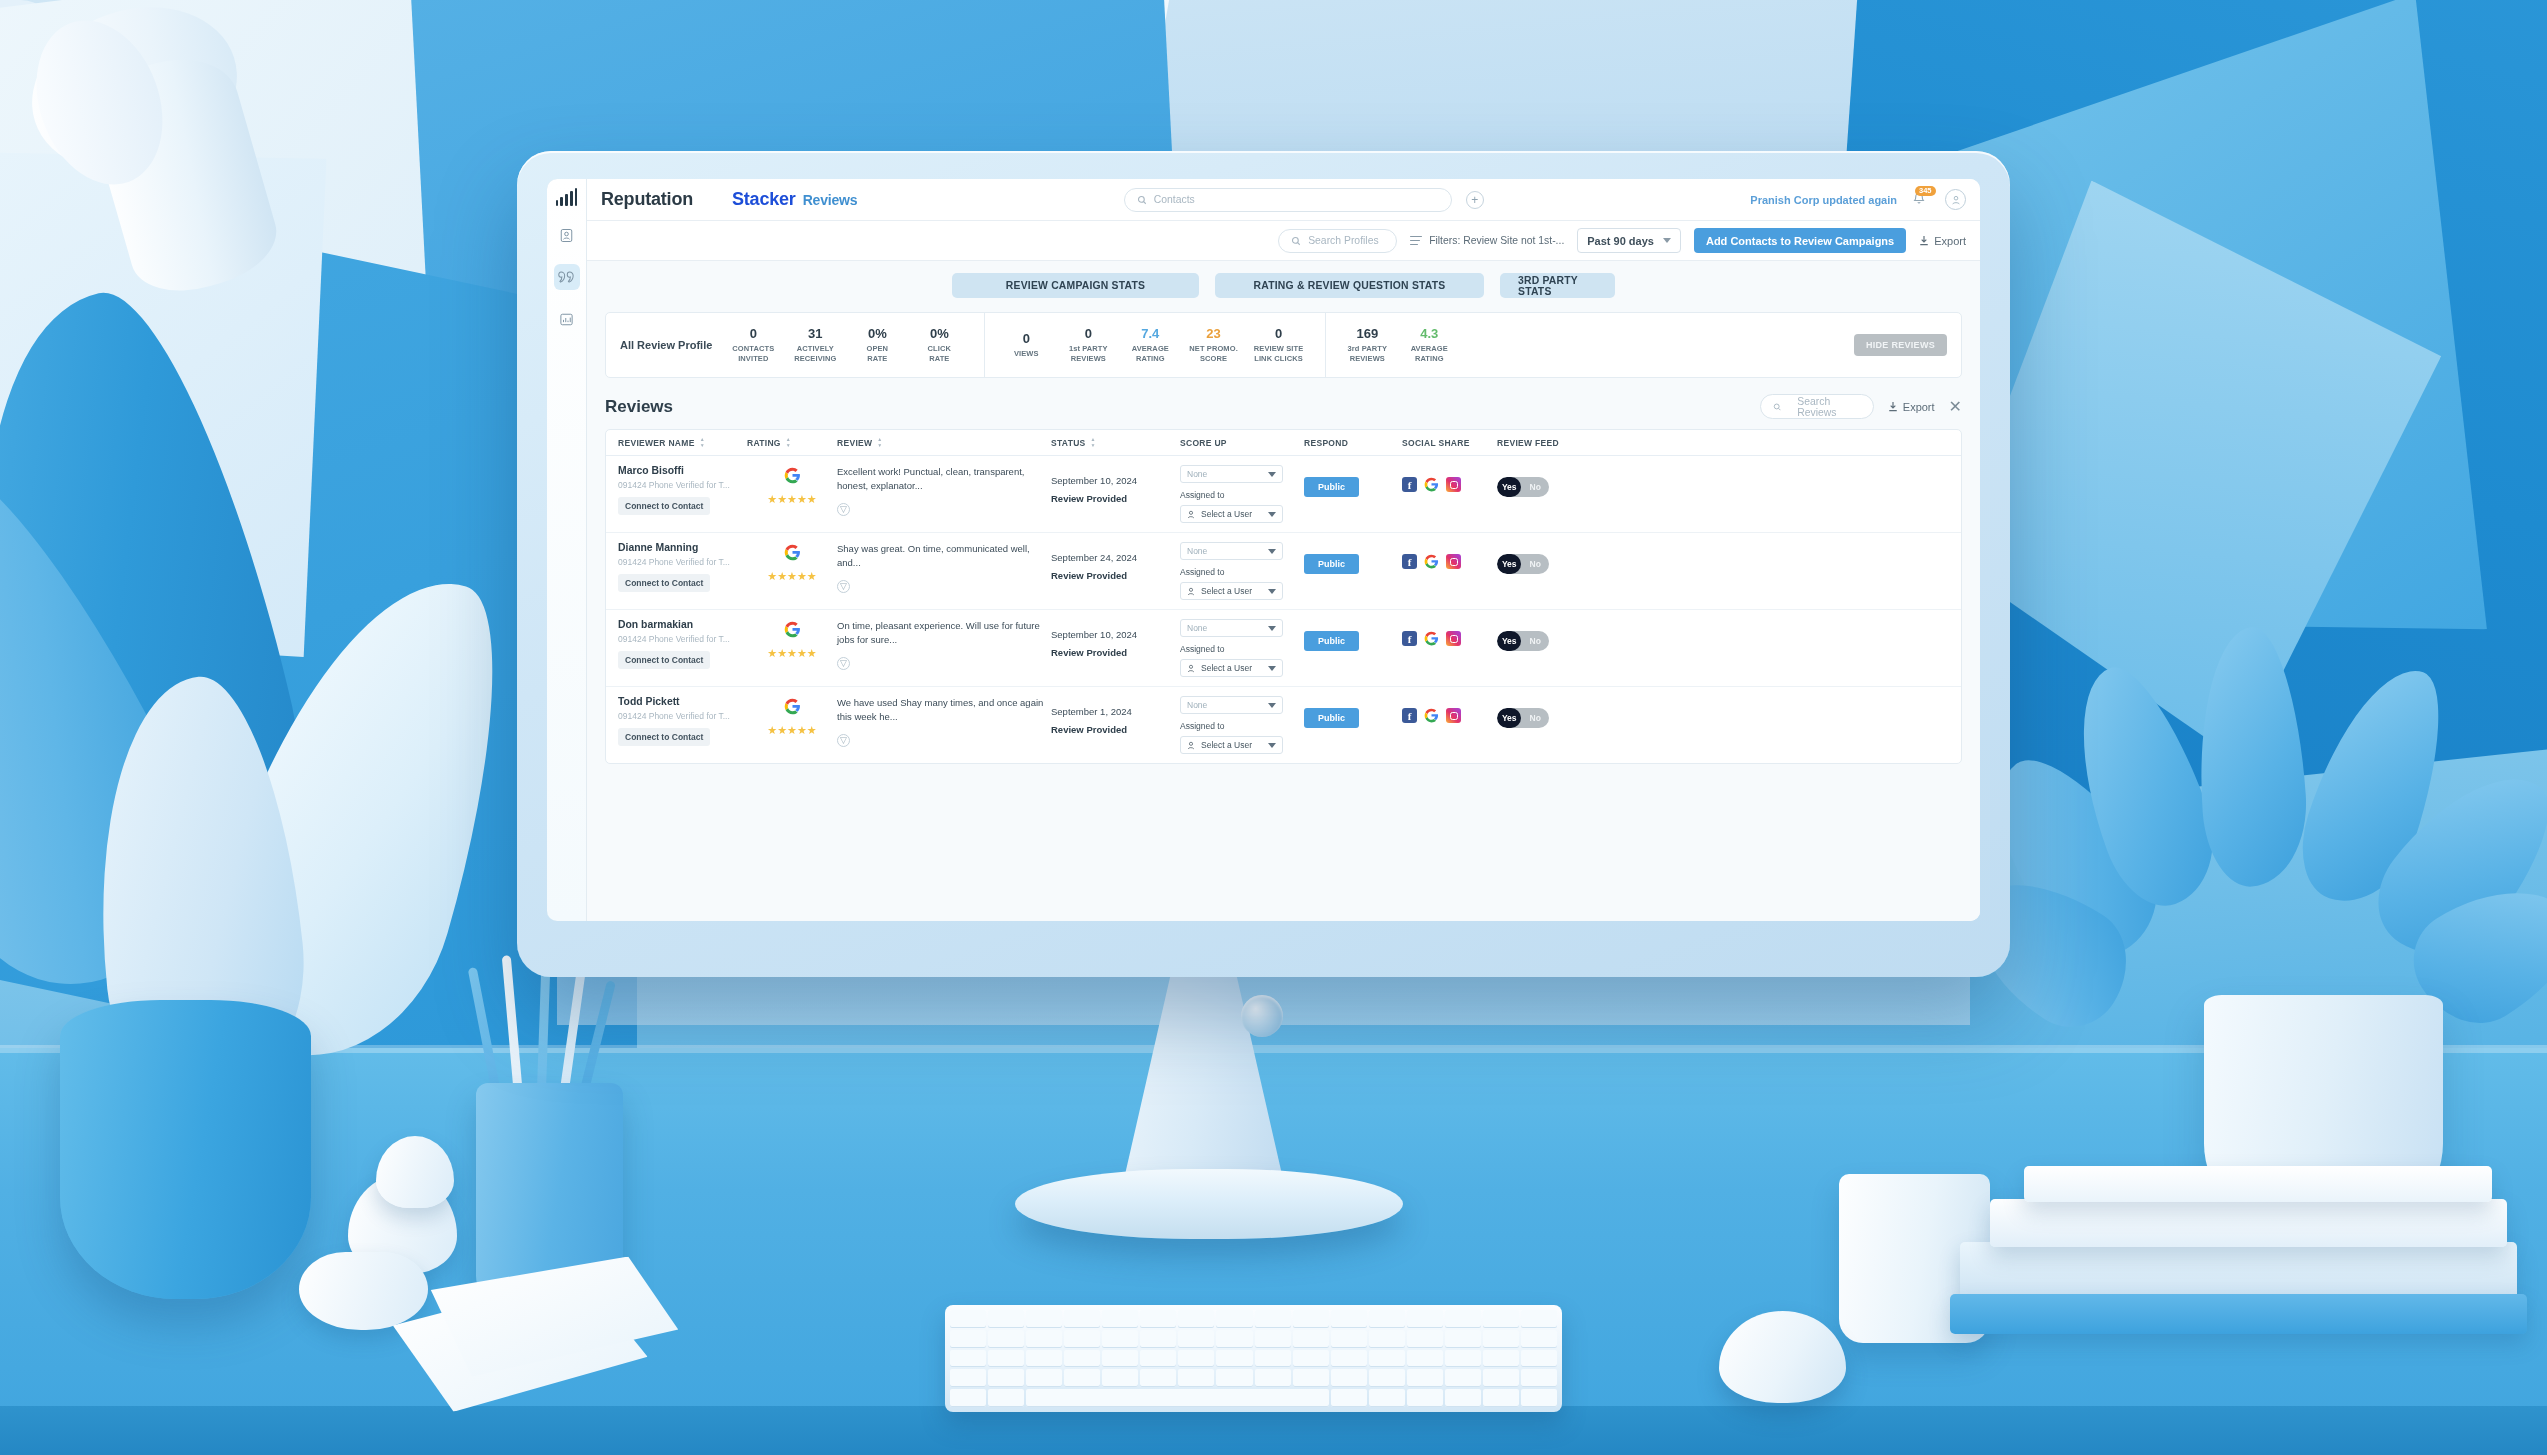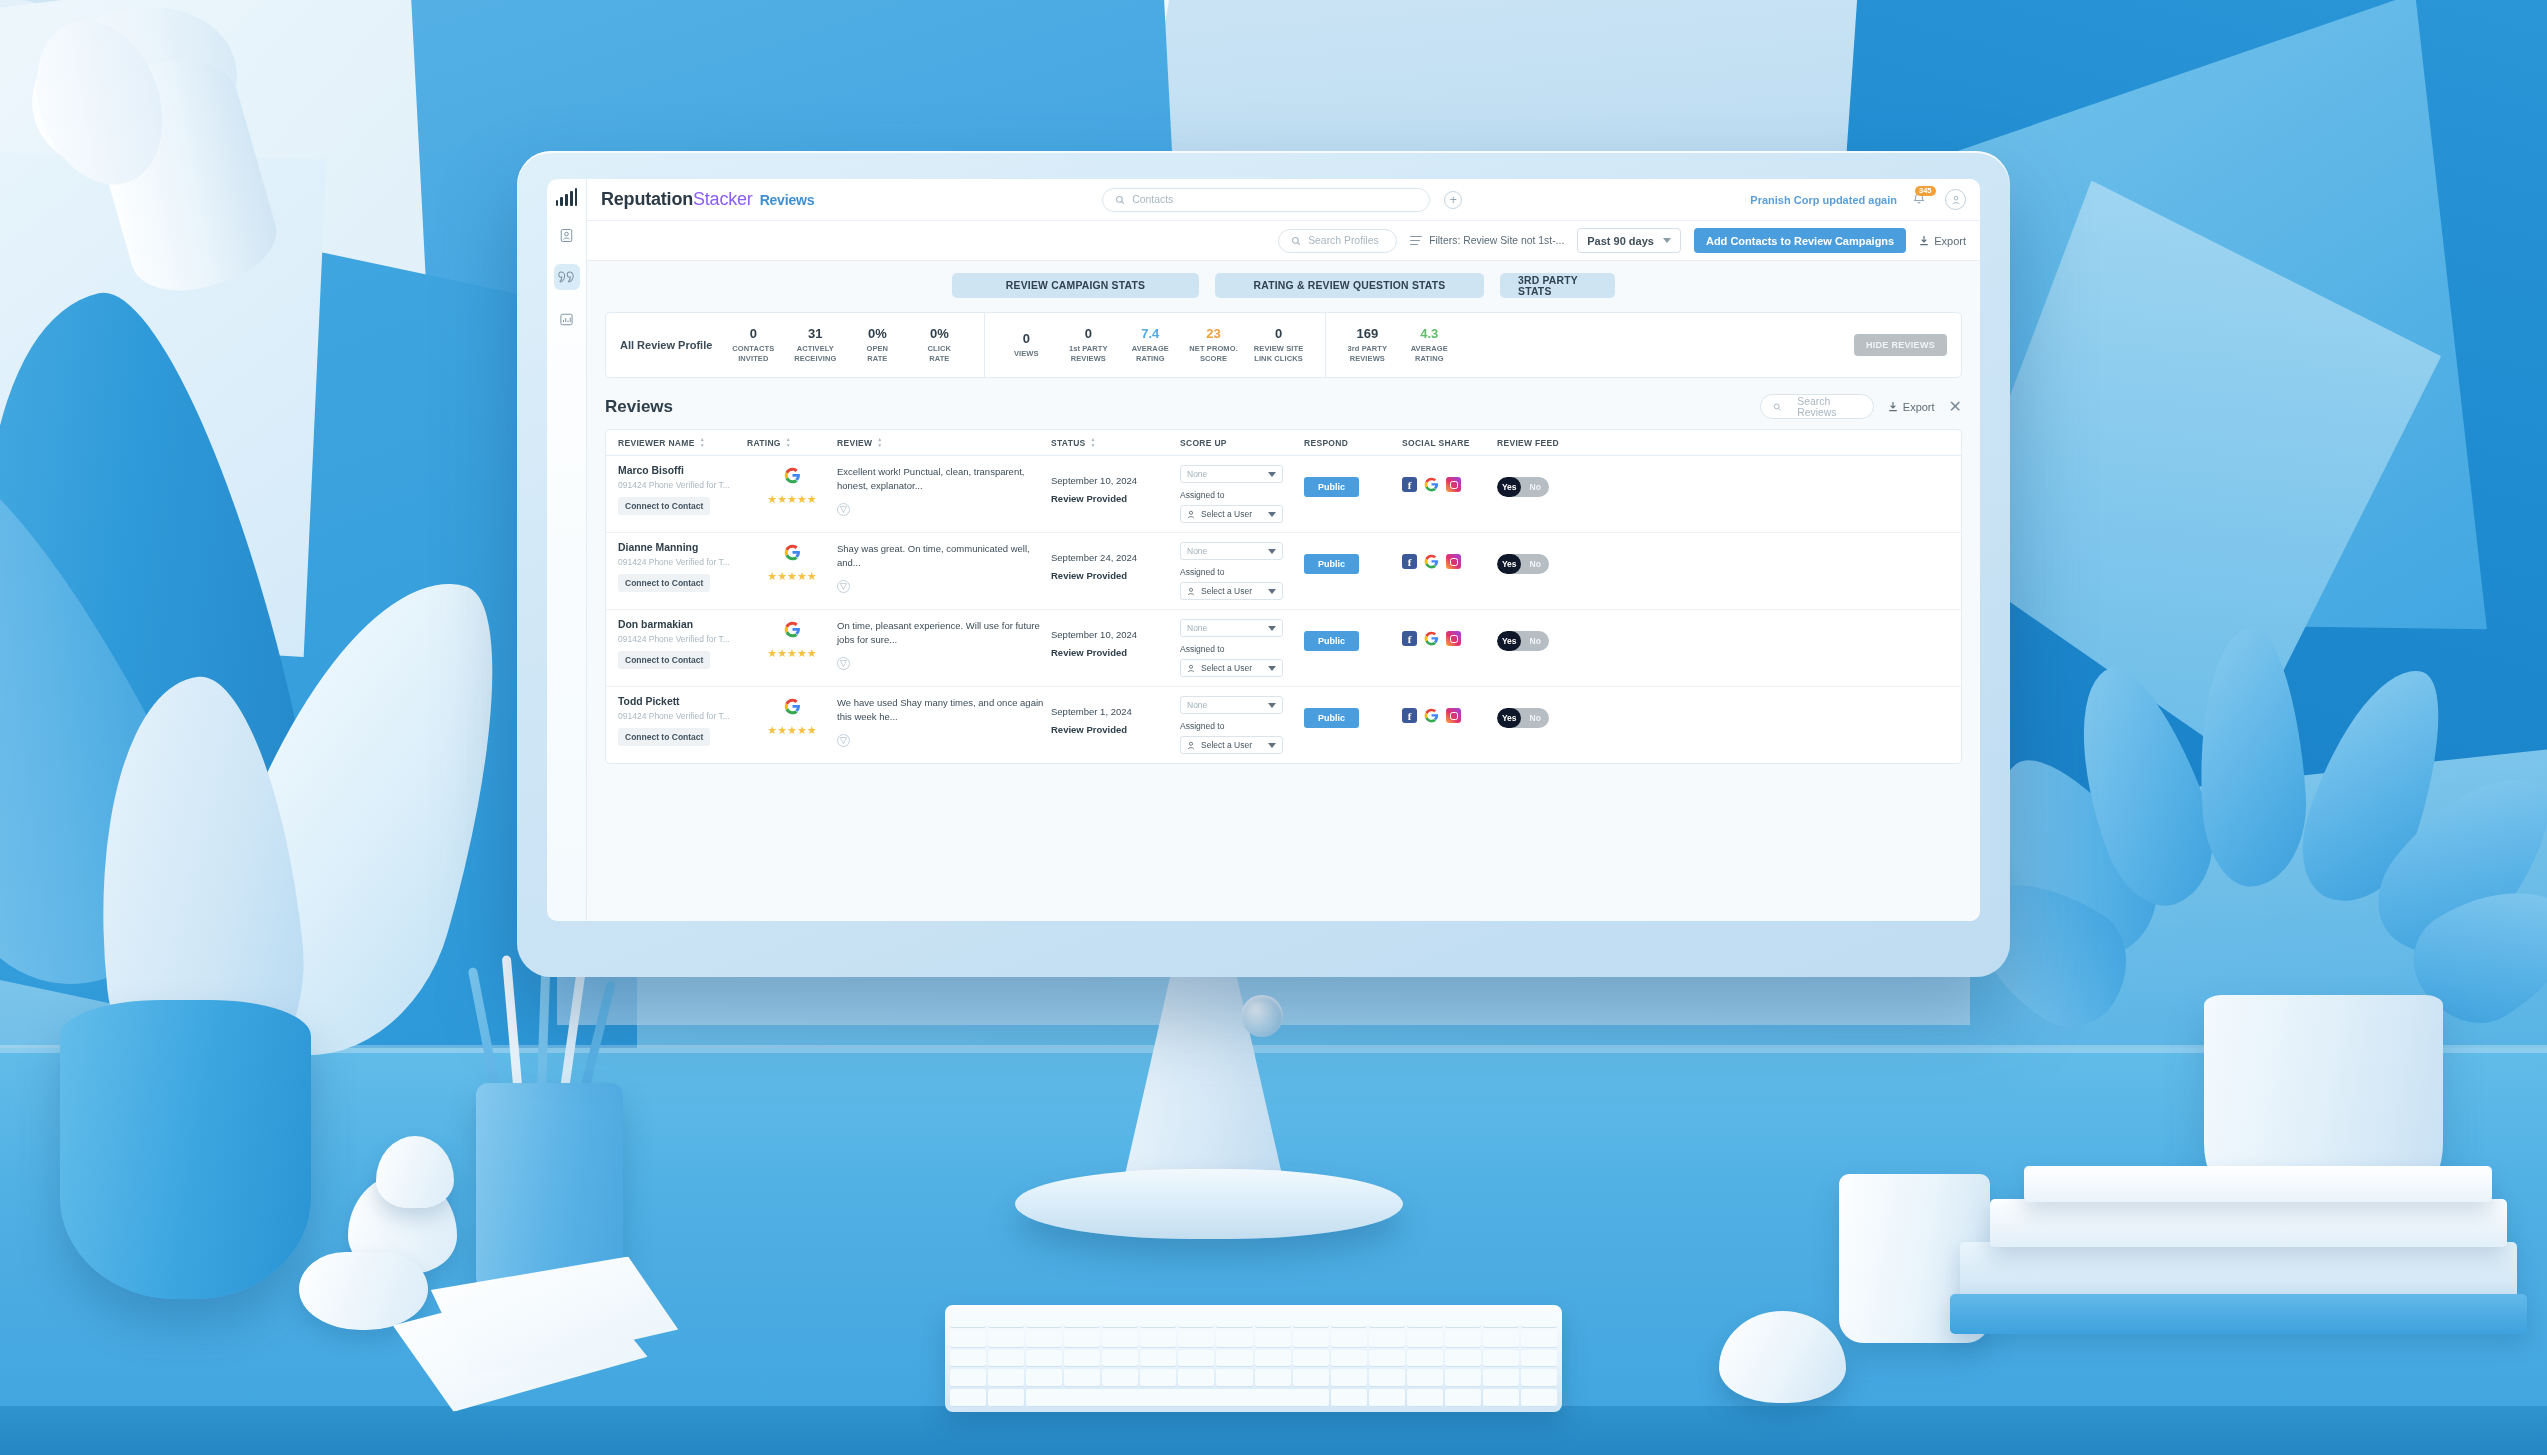--- a/index.html
+++ b/index.html
@@ -267,21 +267,21 @@
   .rail-btn.active { background: #d8ecf8; }
 
   .main { flex: 1; display: flex; flex-direction: column; min-width: 0; background: #fff; }
 
   
   .topbar {
     height: 42px; display: flex; align-items: center; gap: 14px;
     padding: 0 14px; border-bottom: 1px solid #e8eef3; background: #fff;
   }
   .brand { font-size: 18px; font-weight: 700; color: #2b3a45; letter-spacing: -0.2px; white-space: nowrap; }
-  .brand .light { font-weight: 400; color: #8b5cf6; }
+  .brand .light { font-weight: 700; color: #1d4ed8; padding-left: 39px; }
   .brand-sec { font-size: 14px; color: #3f8fd0; font-weight: 600; margin-left: 7px; }
   .search-pill {
     display: flex; align-items: center; gap: 7px;
     height: 24px; border: 1px solid #dbe5ec; border-radius: 13px;
     padding: 0 12px; color: #a9b7c2; font-size: 10.4px; background: #fff;
   }
   .top-search { width: 328px; }
   .plus-circle {
     width: 18px; height: 18px; border-radius: 50%;
     border: 1px solid #c6d4de; color: #8fa3b1;

